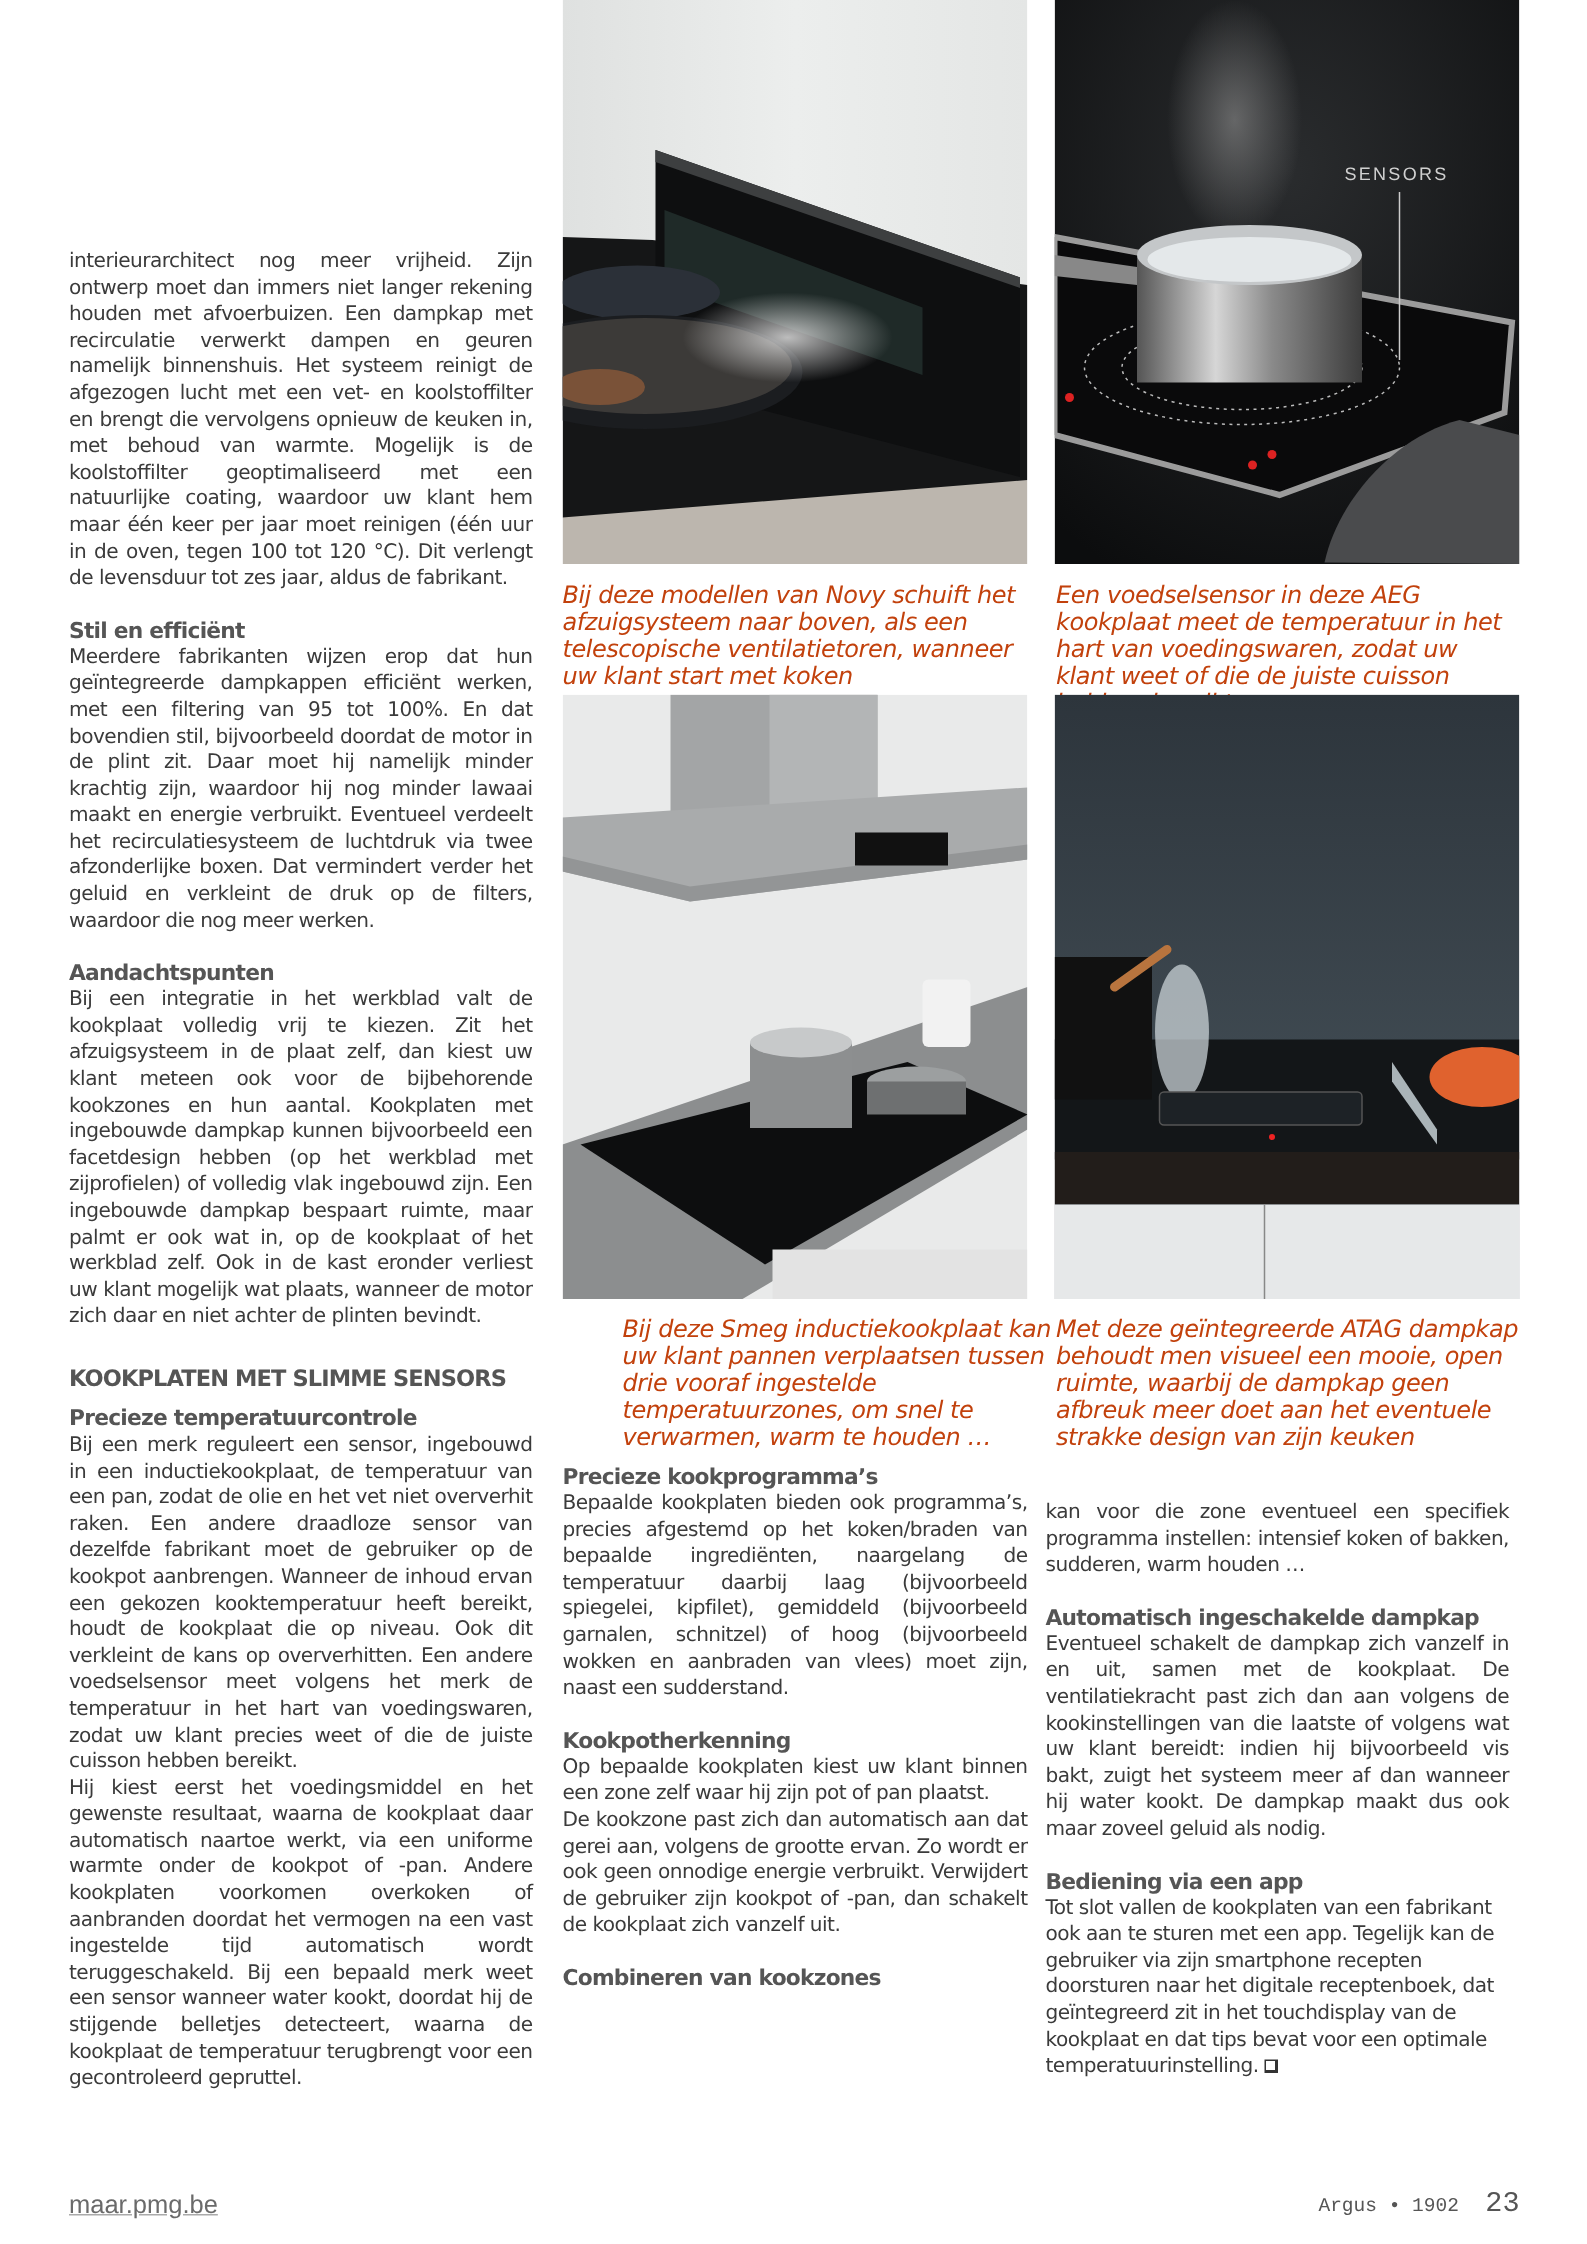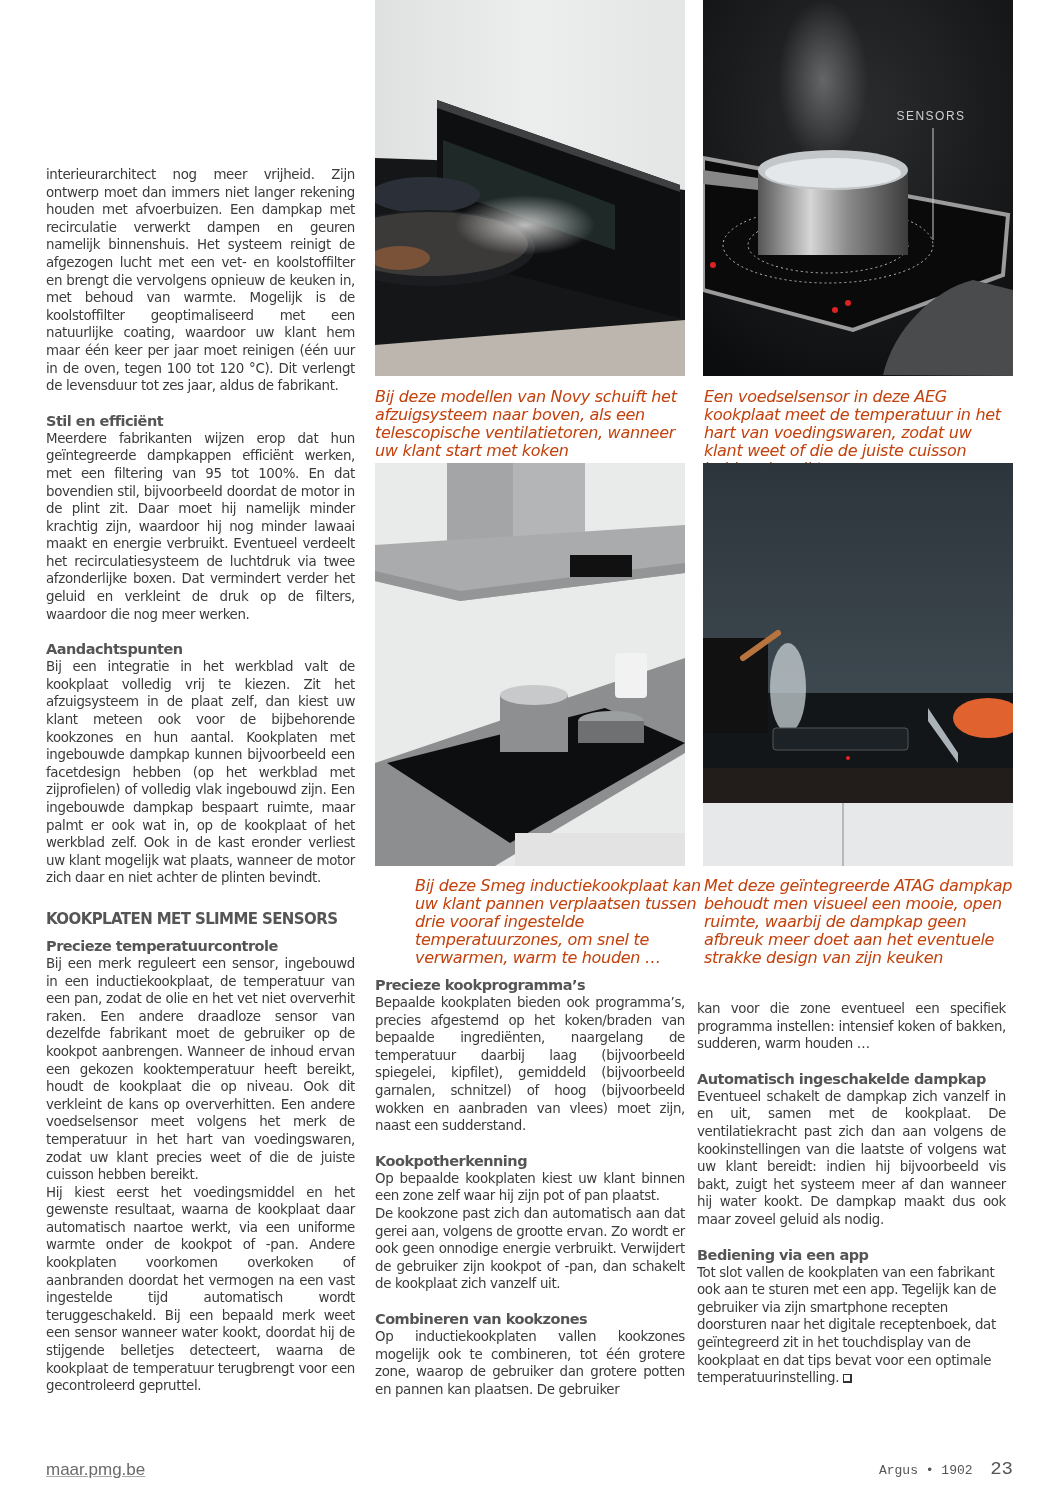--- a/index.html
+++ b/index.html
@@ -155,21 +155,20 @@
 
 <div class="col" id="col2">
   <h3>Precieze kookprogramma’s</h3>
   <p>Bepaalde kookplaten bieden ook programma’s, precies afgestemd op het koken/braden van bepaalde ingrediënten, naargelang de temperatuur daarbij laag (bijvoorbeeld spiegelei, kipfilet), gemiddeld (bijvoorbeeld garnalen, schnitzel) of hoog (bijvoorbeeld wokken en aanbraden van vlees) moet zijn, naast een sudderstand.</p>
   <div class="gap"></div>
   <h3>Kookpotherkenning</h3>
   <p>Op bepaalde kookplaten kiest uw klant binnen een zone zelf waar hij zijn pot of pan plaatst.</p>
   <p>De kookzone past zich dan automatisch aan dat gerei aan, volgens de grootte ervan. Zo wordt er ook geen onnodige energie verbruikt. Verwijdert de gebruiker zijn kookpot of -pan, dan schakelt de kookplaat zich vanzelf uit.</p>
   <div class="gap"></div>
   <h3>Combineren van kookzones</h3>
-  <p>Op inductiekookplaten vallen kookzones mogelijk ook te combineren, tot één grotere zone, waarop de gebruiker dan grotere potten en pannen kan plaatsen. De gebruiker</p>
 </div>
 
 <div class="col" id="col3">
   <p>kan voor die zone eventueel een specifiek programma instellen: intensief koken of bakken, sudderen, warm houden …</p>
   <div class="gap"></div>
   <h3>Automatisch ingeschakelde dampkap</h3>
   <p>Eventueel schakelt de dampkap zich vanzelf in en uit, samen met de kookplaat. De ventilatiekracht past zich dan aan volgens de kookinstellingen van die laatste of volgens wat uw klant bereidt: indien hij bijvoorbeeld vis bakt, zuigt het systeem meer af dan wanneer hij water kookt. De dampkap maakt dus ook maar zoveel geluid als nodig.</p>
   <div class="gap"></div>
   <h3>Bediening via een app</h3>
   <p style="text-align:left;"><span>Tot slot vallen de kookplaten van een fabrikant ook aan te sturen met een app. Tegelijk kan de gebruiker via zijn smartphone recepten doorsturen naar het digitale receptenboek, dat geïntegreerd zit in het touchdisplay van de kookplaat en dat tips bevat voor een optimale temperatuurinstelling.</span><span class="endmark"></span></p>

